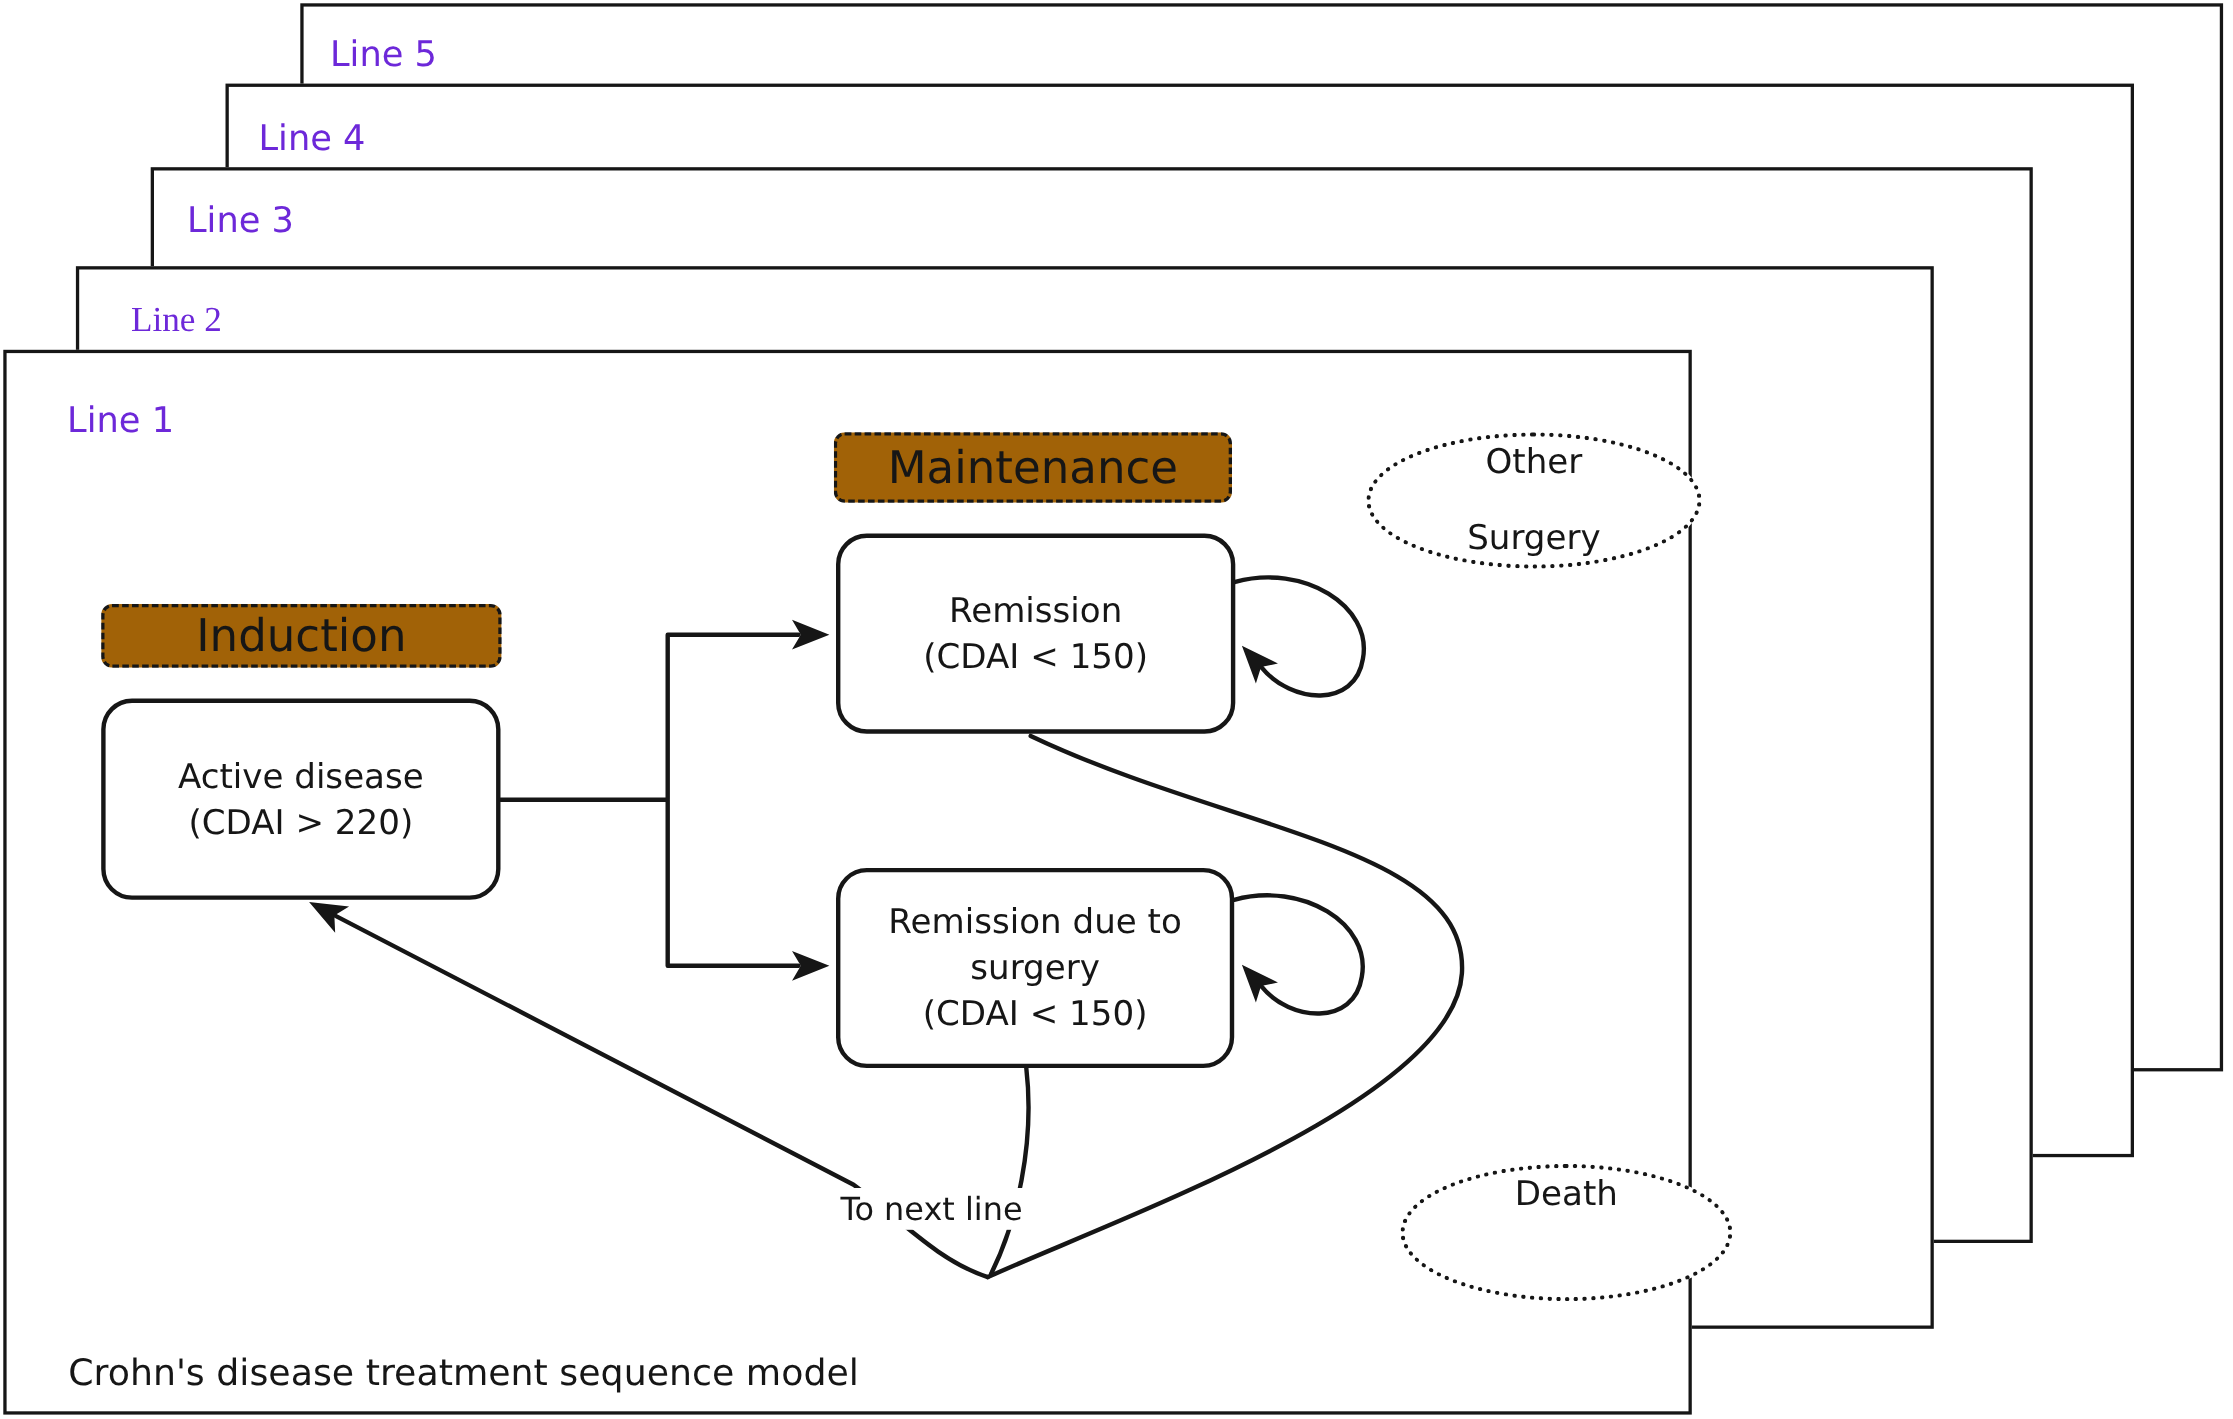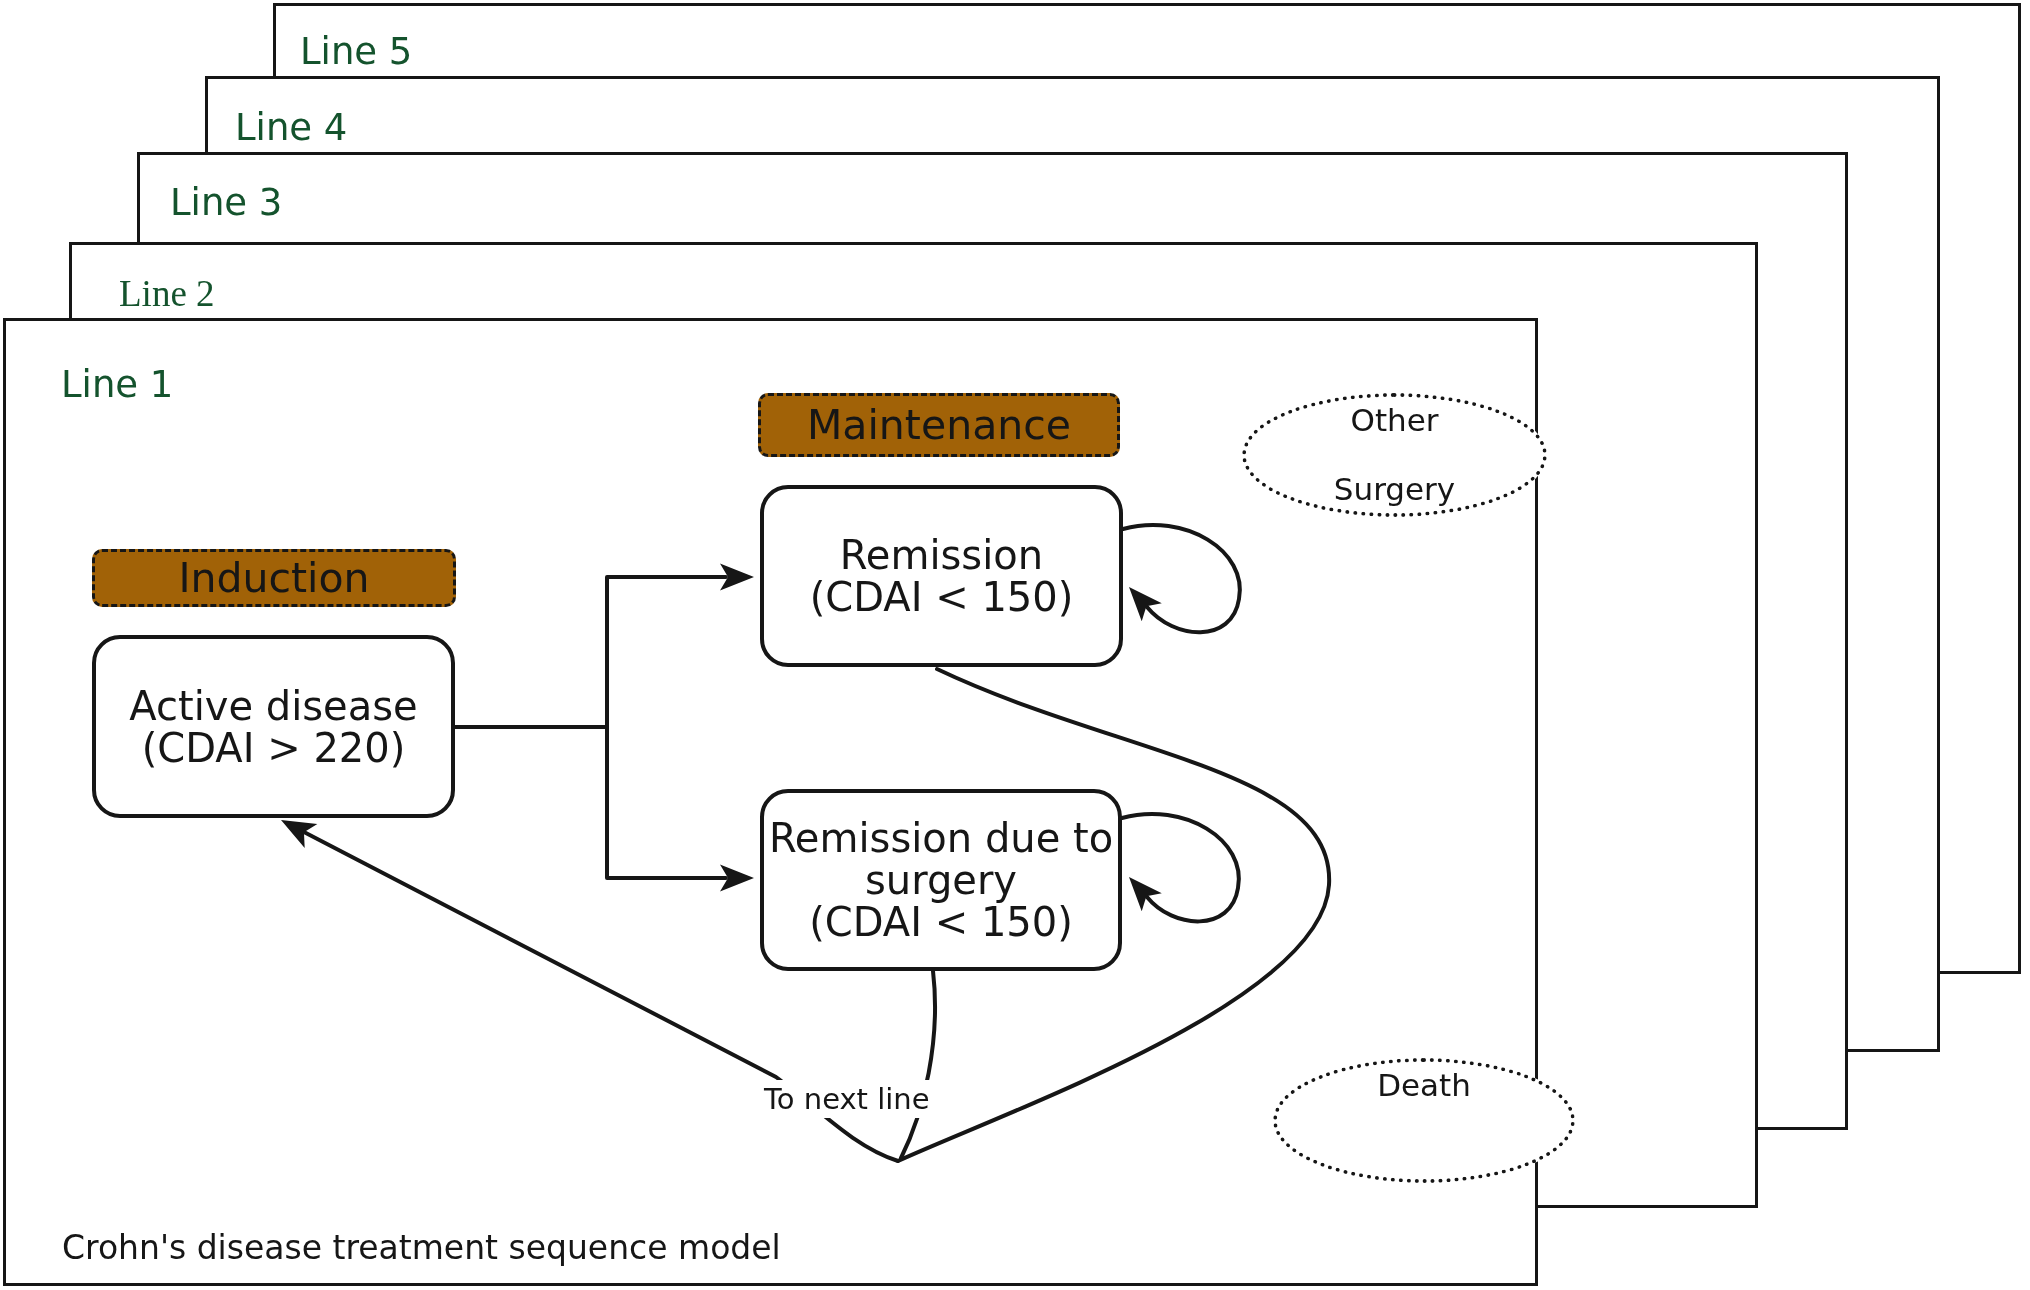--- a/index.html
+++ b/index.html
@@ -17,23 +17,23 @@
     overflow: hidden;
   }
   .panel {
     position: absolute;
     background: #ffffff;
     border: 3px solid #161616;
     box-sizing: border-box;
   }
   .panel-label {
     position: absolute;
-    font-size: 37px;
+    font-size: 32px;
     white-space: nowrap;
-    color: #14532d;
+    color: #6d28d9;
   }
   .edges {
     position: absolute;
     left: 0;
     top: 0;
     width: 2030px;
     height: 1290px;
     pointer-events: none;
   }
   .edges path.ln {
@@ -51,21 +51,21 @@
     position: absolute;
     box-sizing: border-box;
     border: 4px solid #161616;
     border-radius: 28px;
     background: #ffffff;
     display: flex;
     flex-direction: column;
     align-items: center;
     justify-content: center;
     text-align: center;
-    font-size: 40px;
+    font-size: 31px;
     line-height: 42px;
   }
   .phase {
     position: absolute;
     box-sizing: border-box;
     border: 3px dashed #161616;
     border-radius: 10px;
     background: #a16207;
     display: flex;
     align-items: center;

